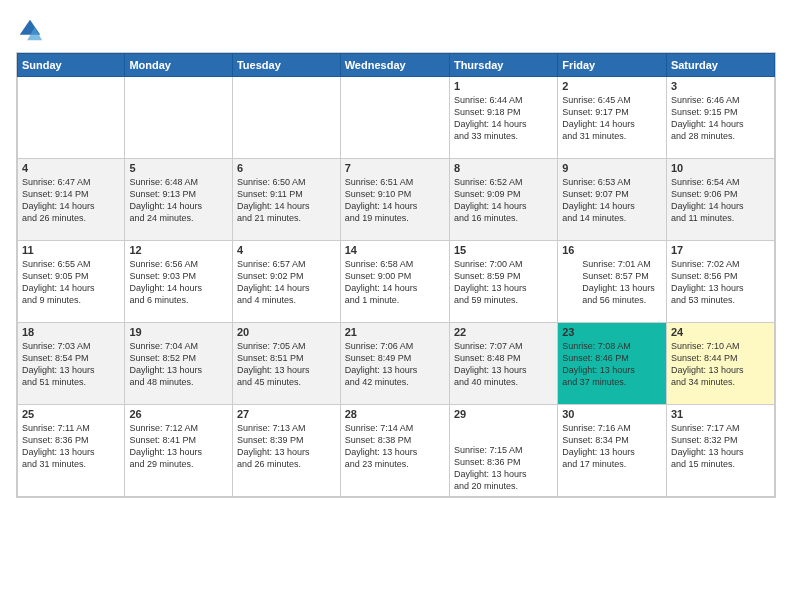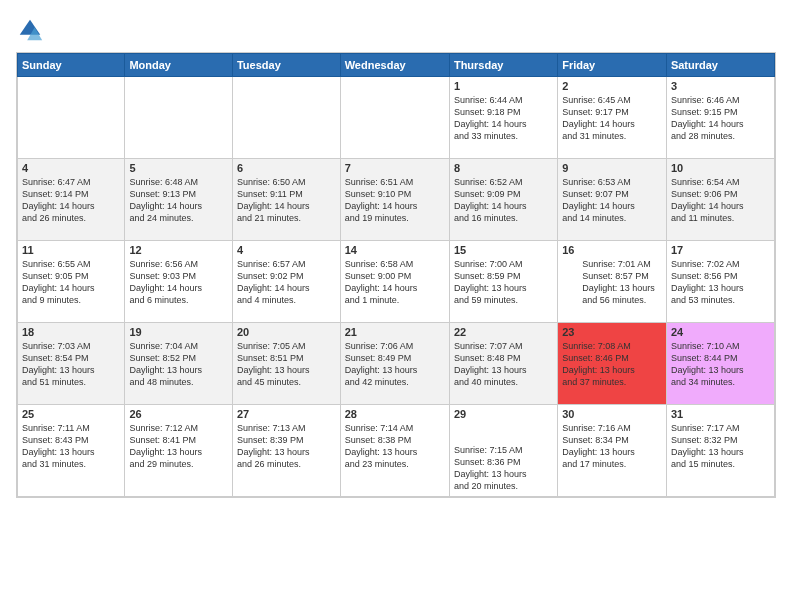--- a/index.html
+++ b/index.html
@@ -306,40 +306,40 @@
 Daylight: 13 hours
 and 42 minutes.</div>
             </td>
             <td style="background-color: rgb(242, 242, 242);">
               <div class="day-number">22</div>
               <div class="day-info" style="white-space: pre-line;">Sunrise: 7:07 AM
 Sunset: 8:48 PM
 Daylight: 13 hours
 and 40 minutes.</div>
             </td>
-            <td style="background-color: #ef4444;">
+            <td style="background-color: #14b8a6;">
               <div class="day-number">23</div>
               <div class="day-info" style="white-space: pre-line;">Sunrise: 7:08 AM
 Sunset: 8:46 PM
 Daylight: 13 hours
 and 37 minutes.</div>
             </td>
-            <td style="background-color: #f0abfc;">
+            <td style="background-color: #fef9c3;">
               <div class="day-number">24</div>
               <div class="day-info" style="white-space: pre-line;">Sunrise: 7:10 AM
 Sunset: 8:44 PM
 Daylight: 13 hours
 and 34 minutes.</div>
             </td>
           </tr>
           <tr>
             <td>
               <div class="day-number">25</div>
               <div class="day-info" style="white-space: pre-line;">Sunrise: 7:11 AM
-Sunset: 8:43 PM
+Sunset: 8:36 PM
 Daylight: 13 hours
 and 31 minutes.</div>
             </td>
             <td>
               <div class="day-number">26</div>
               <div class="day-info" style="white-space: pre-line;">Sunrise: 7:12 AM
 Sunset: 8:41 PM
 Daylight: 13 hours
 and 29 minutes.</div>
             </td>

